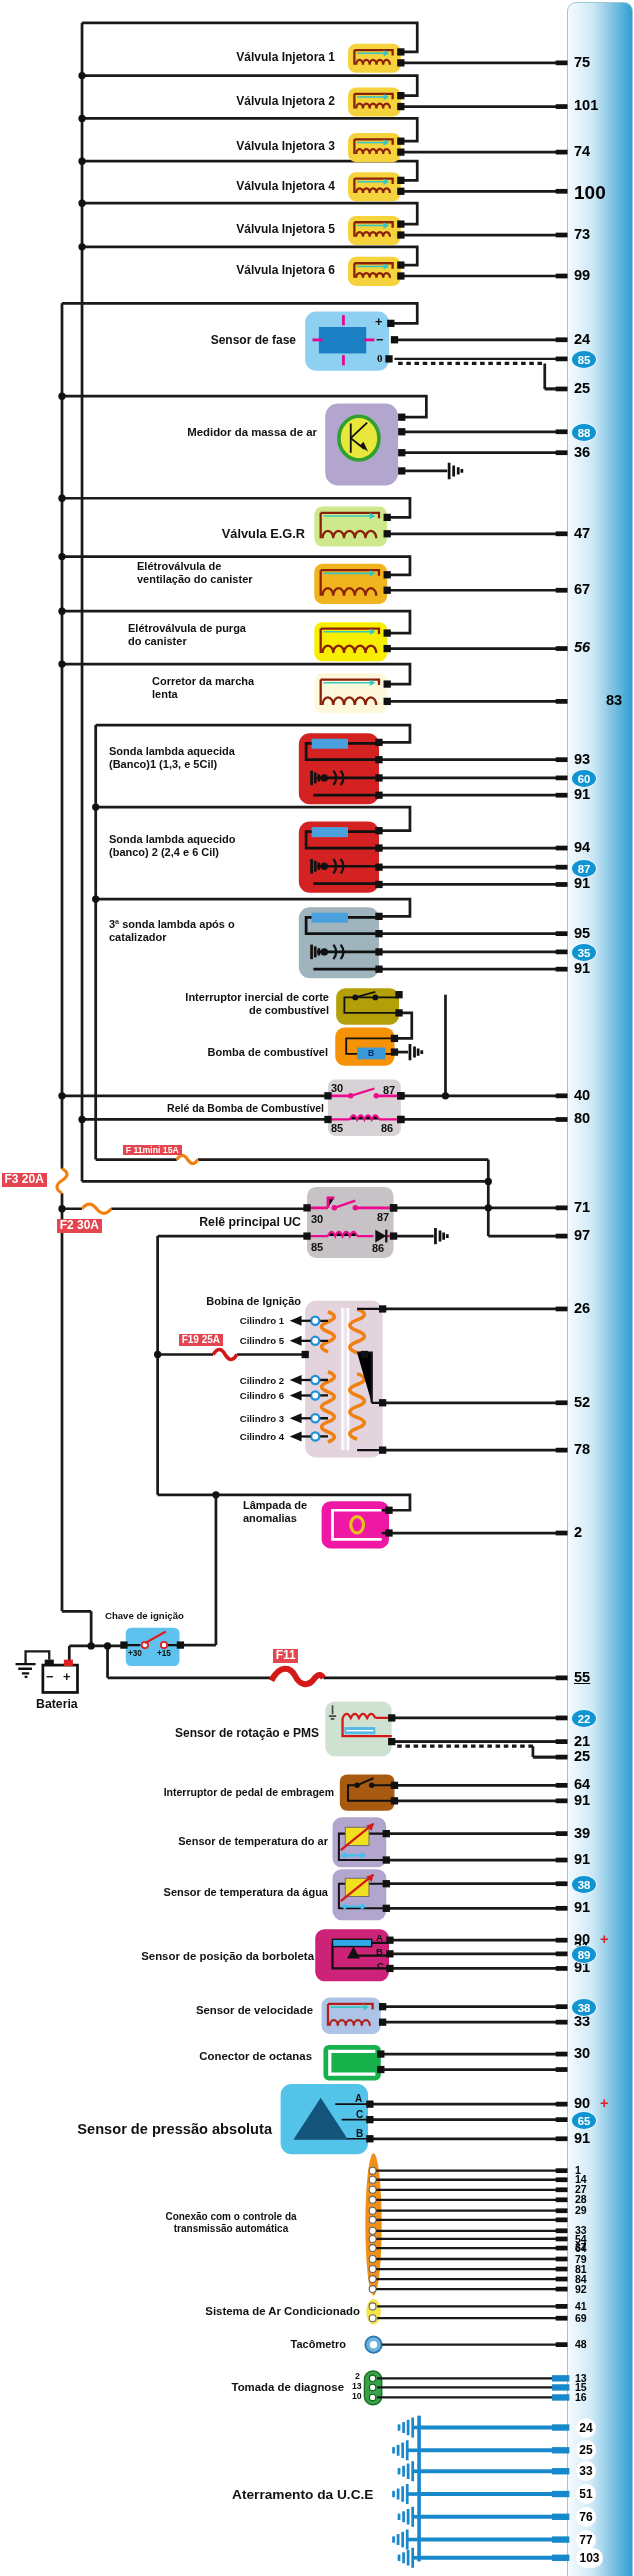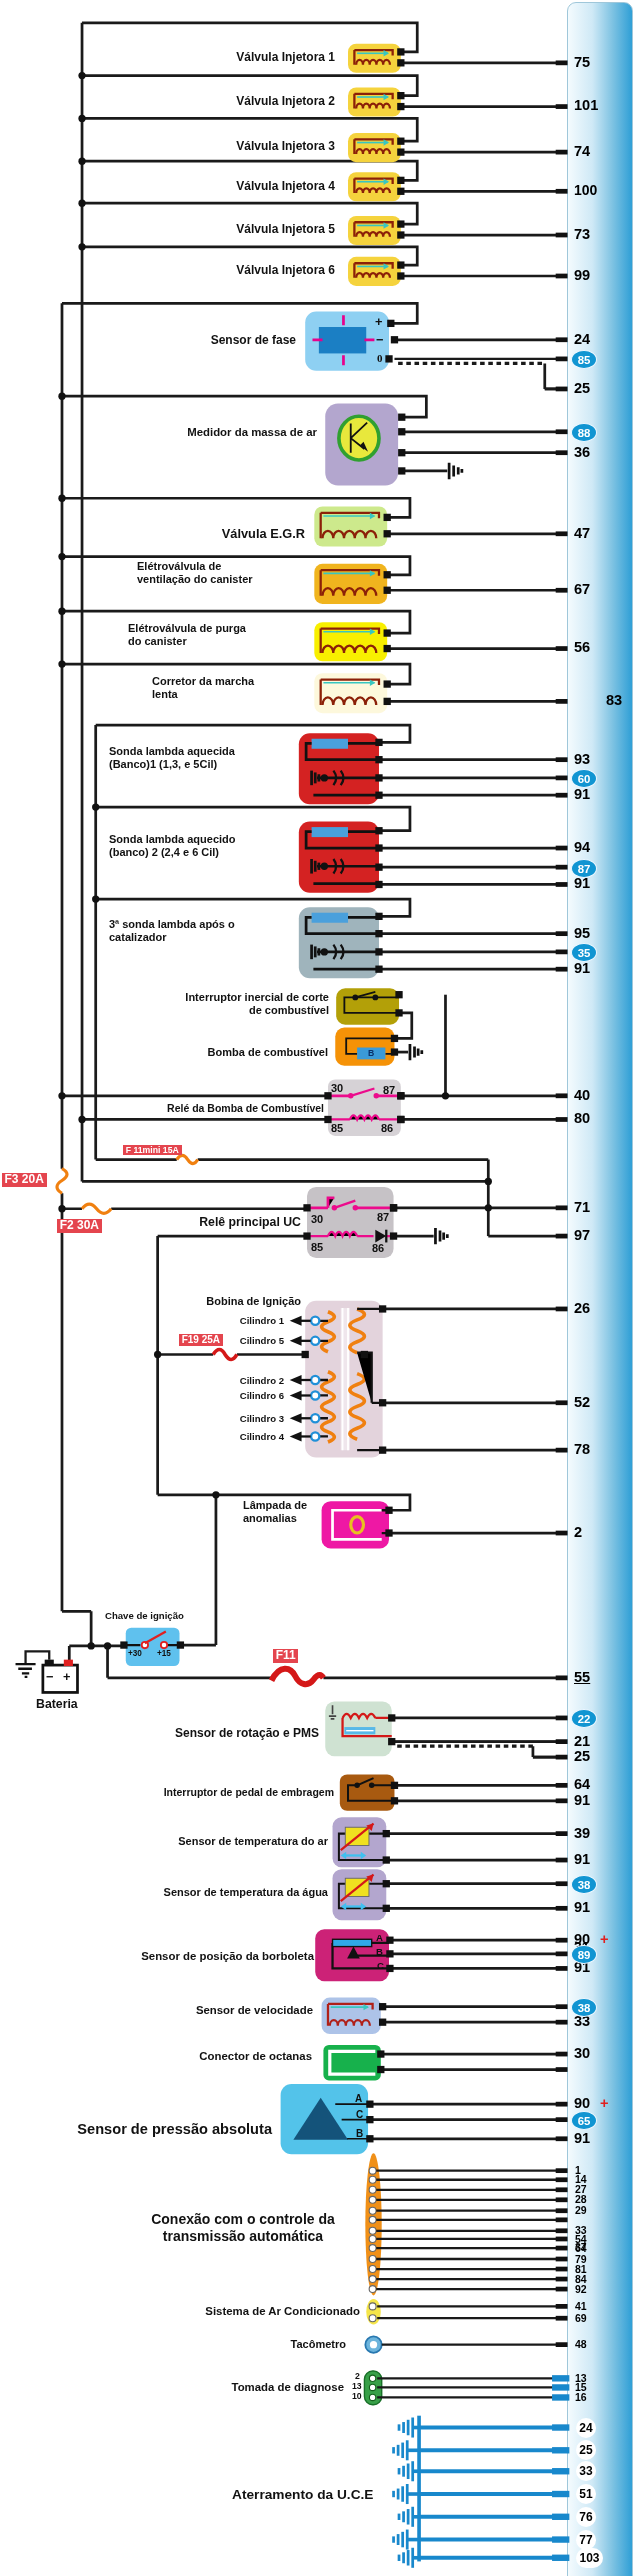--- a/index.html
+++ b/index.html
@@ -721,21 +721,21 @@
   <div class="lbl" style="left:105px;top:1610px;font-size:9.6px">Chave de ignição</div>
   <div class="lbl" style="left:36px;top:1697px;font-size:12.3px">Bateria</div>
   <div class="lbl r" style="left:82px;top:1726px;width:237px;font-size:12px">Sensor de rotação e PMS</div>
   <div class="lbl r" style="left:97px;top:1786px;width:237px;font-size:10.5px">Interruptor de pedal de embragem</div>
   <div class="lbl r" style="left:91px;top:1835px;width:237px;font-size:11px">Sensor de temperatura do ar</div>
   <div class="lbl r" style="left:91px;top:1886px;width:237px;font-size:11px">Sensor de temperatura da água</div>
   <div class="lbl r" style="left:77px;top:1950px;width:237px;font-size:11.4px">Sensor de posição da borboleta</div>
   <div class="lbl r" style="left:76px;top:2004px;width:237px;font-size:11.4px">Sensor de velocidade</div>
   <div class="lbl r" style="left:75px;top:2050px;width:237px;font-size:11.4px">Conector de octanas</div>
   <div class="lbl r" style="left:35px;top:2121px;width:237px;font-size:14.6px">Sensor de pressão absoluta</div>
-  <div class="lbl c" style="left:128px;top:2211px;width:230px;font-size:14px">Conexão com o controle da
+  <div class="lbl c" style="left:116px;top:2211px;width:230px;font-size:10px">Conexão com o controle da
 transmissão automática</div>
   <div class="lbl r" style="left:123px;top:2305px;width:237px;font-size:11.4px">Sistema de Ar Condicionado</div>
   <div class="lbl r" style="left:109px;top:2338px;width:237px;font-size:11px">Tacômetro</div>
   <div class="lbl r" style="left:107px;top:2381px;width:237px;font-size:11.4px">Tomada de diagnose</div>
   <div class="lbl" style="left:232px;top:2487px;font-size:13.7px">Aterramento da U.C.E</div>
 
   <div class="lbl r" style="left:175px;top:1315px;width:109px;font-size:9.6px">Cilindro 1</div>
   <div class="lbl r" style="left:175px;top:1335px;width:109px;font-size:9.6px">Cilindro 5</div>
   <div class="lbl r" style="left:175px;top:1375px;width:109px;font-size:9.6px">Cilindro 2</div>
   <div class="lbl r" style="left:175px;top:1390px;width:109px;font-size:9.6px">Cilindro 6</div>
@@ -778,31 +778,31 @@
   <div class="tlabel" style="left:356px;top:2128px;font-size:10px">B</div>
 
   <div class="tlabel" style="left:355px;top:2371px;font-size:8.7px">2</div>
   <div class="tlabel" style="left:352px;top:2381px;font-size:8.7px">13</div>
   <div class="tlabel" style="left:352px;top:2391px;font-size:8.7px">10</div>
 
   <div id="pin-labels">
       <div class="pin" style="top: 54px; font-size: 14.6px;">75</div>
       <div class="pin" style="top: 97px; font-size: 14.6px;">101</div>
       <div class="pin" style="top: 143px; font-size: 14.6px;">74</div>
-      <div class="pin" style="top: 182px; font-size: 14px;">100</div>
+      <div class="pin" style="top: 182px; font-size: 19px;">100</div>
       <div class="pin" style="top: 226px; font-size: 14.6px;">73</div>
       <div class="pin" style="top: 267px; font-size: 14.6px;">99</div>
       <div class="pin" style="top: 331px; font-size: 14.6px;">24</div>
       <div class="badge" style="top: 350px;">85</div>
       <div class="pin" style="top: 380px; font-size: 14.6px;">25</div>
       <div class="badge" style="top: 423px;">88</div>
       <div class="pin" style="top: 444px; font-size: 14.6px;">36</div>
       <div class="pin" style="top: 525px; font-size: 14.6px;">47</div>
       <div class="pin" style="top: 581px; font-size: 14.6px;">67</div>
-      <div class="pin" style="top: 639px; font-size: 14.6px;">56</div>
+      <div class="pin" style="top: 639px; font-size: 14.6px; font-style: italic;">56</div>
       <div class="pin" style="top: 692px; font-size: 14.6px; padding-left: 32px;">83</div>
       <div class="pin" style="top: 751px; font-size: 14.6px;">93</div>
       <div class="badge" style="top: 769px;">60</div>
       <div class="pin" style="top: 786px; font-size: 14.6px;">91</div>
       <div class="pin" style="top: 839px; font-size: 14.6px;">94</div>
       <div class="badge" style="top: 859px;">87</div>
       <div class="pin" style="top: 875px; font-size: 14.6px;">91</div>
       <div class="pin" style="top: 925px; font-size: 14.6px;">95</div>
       <div class="badge" style="top: 943px;">35</div>
       <div class="pin" style="top: 960px; font-size: 14.6px;">91</div>

